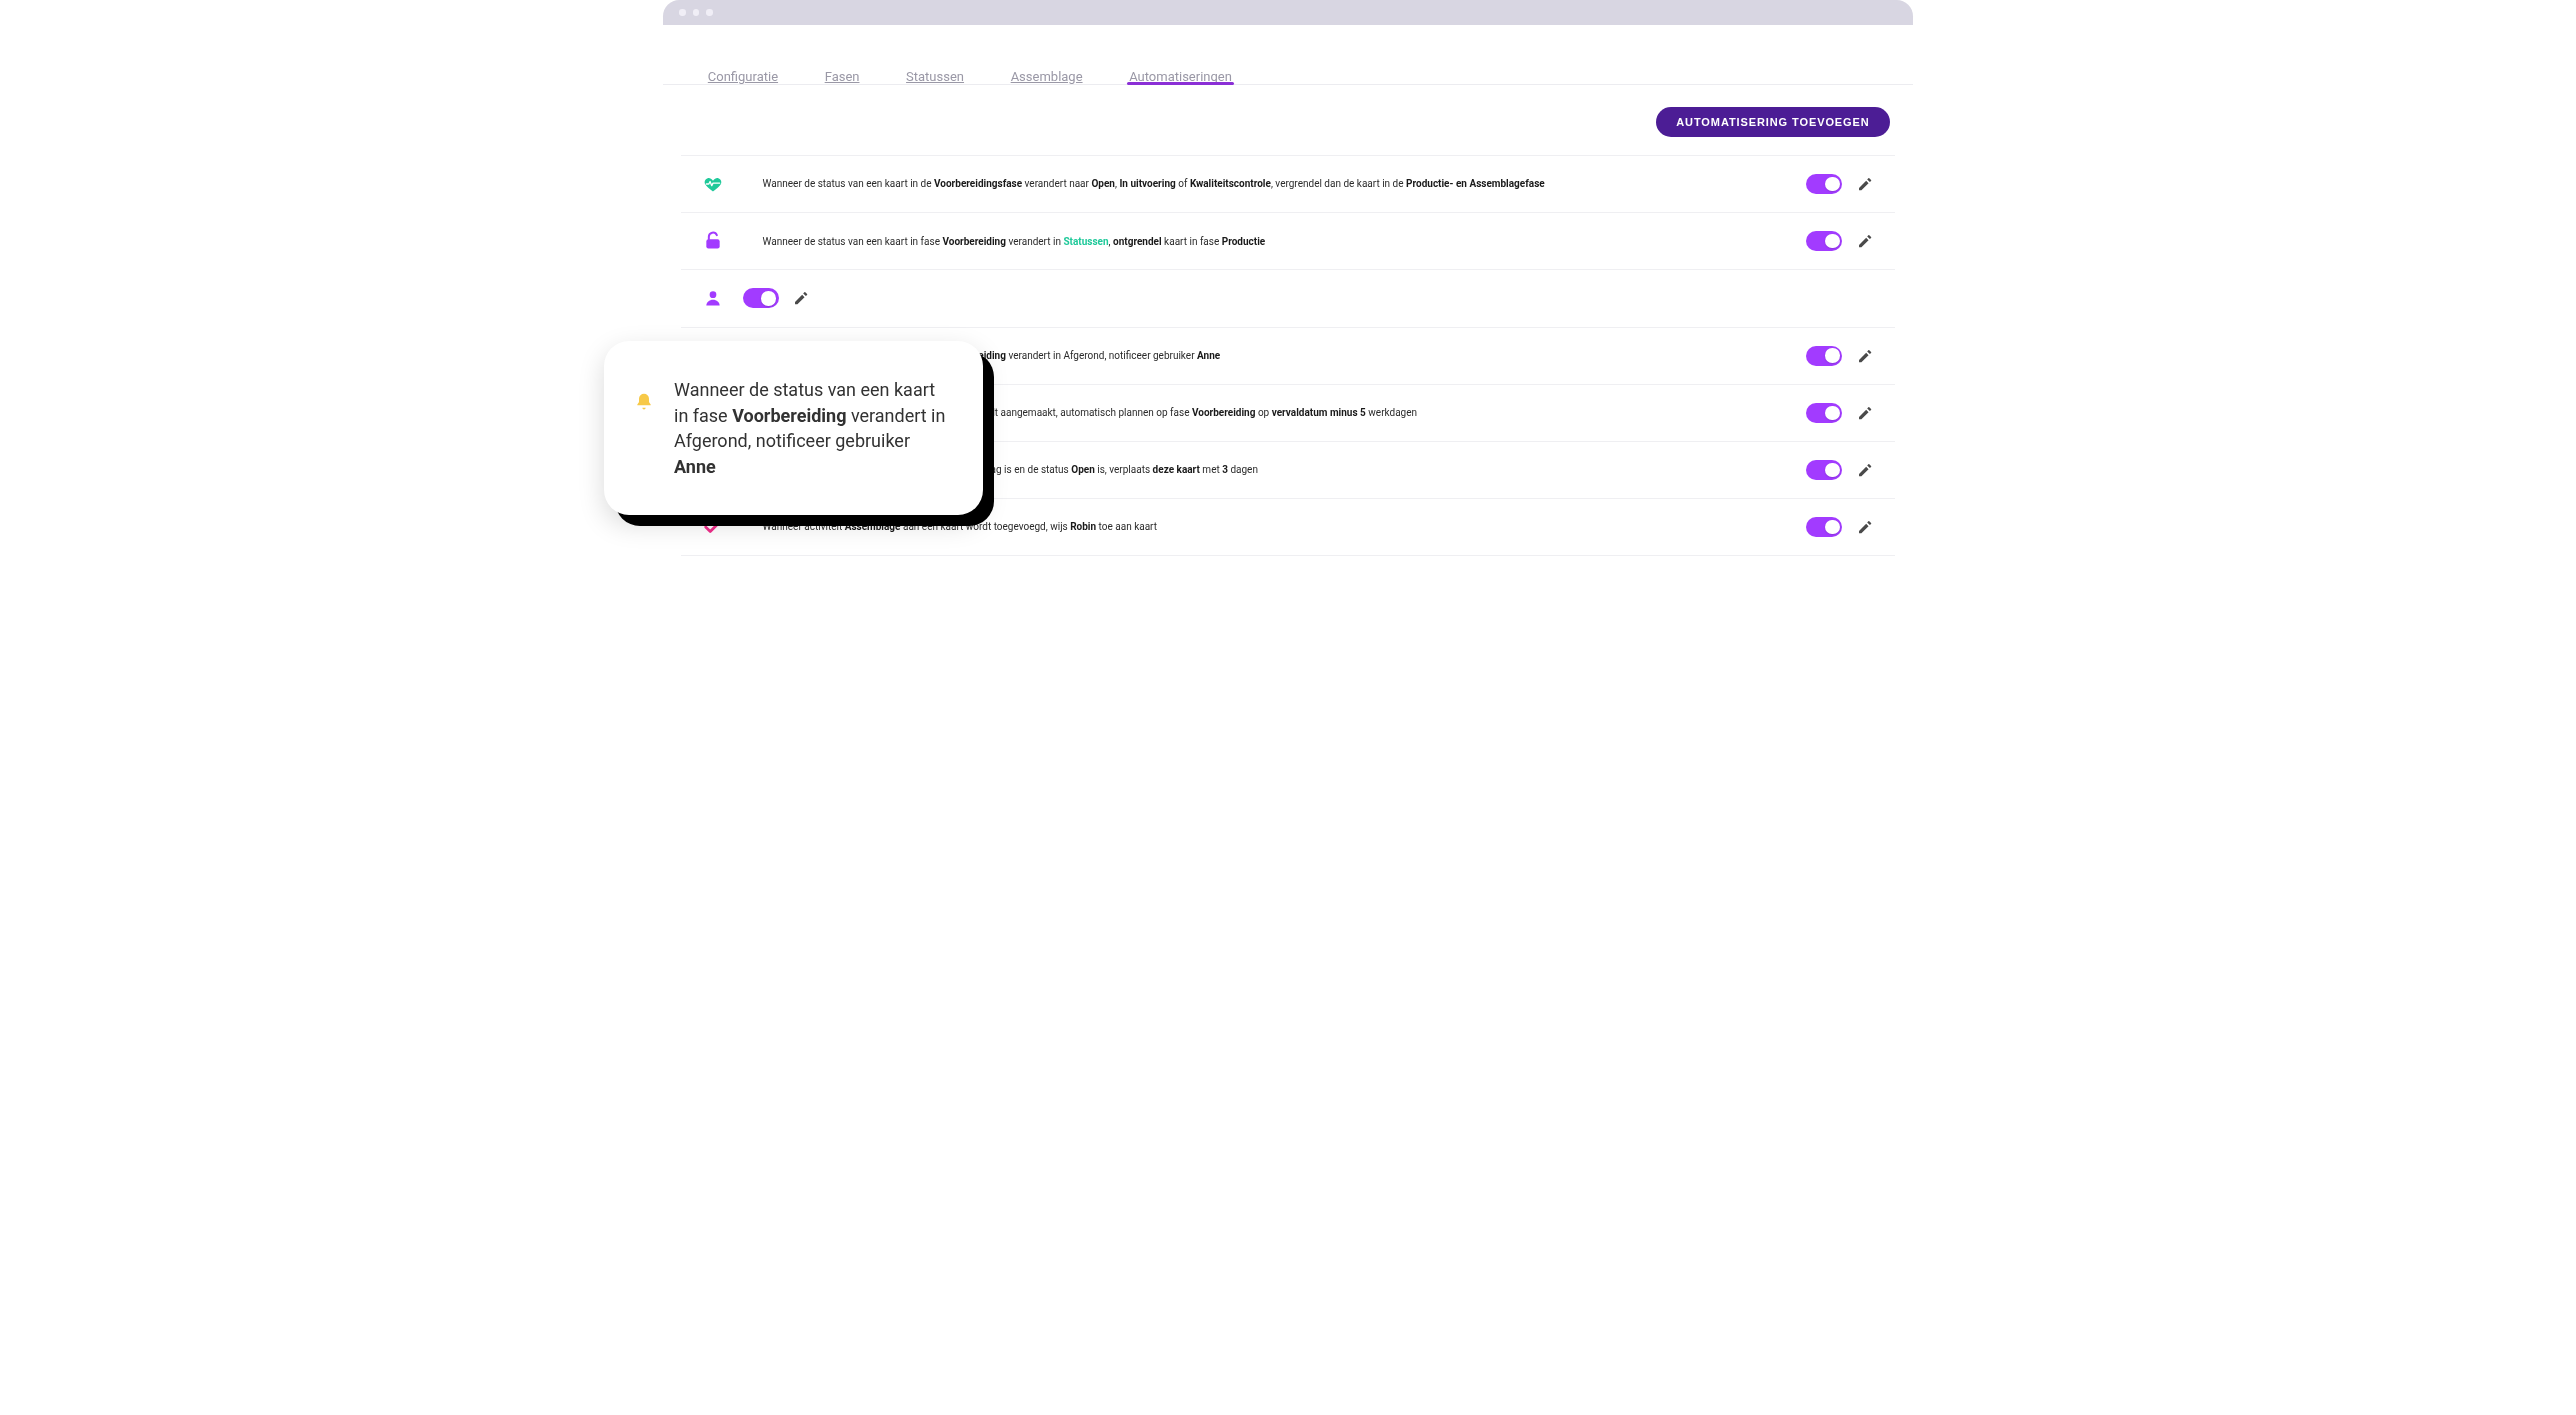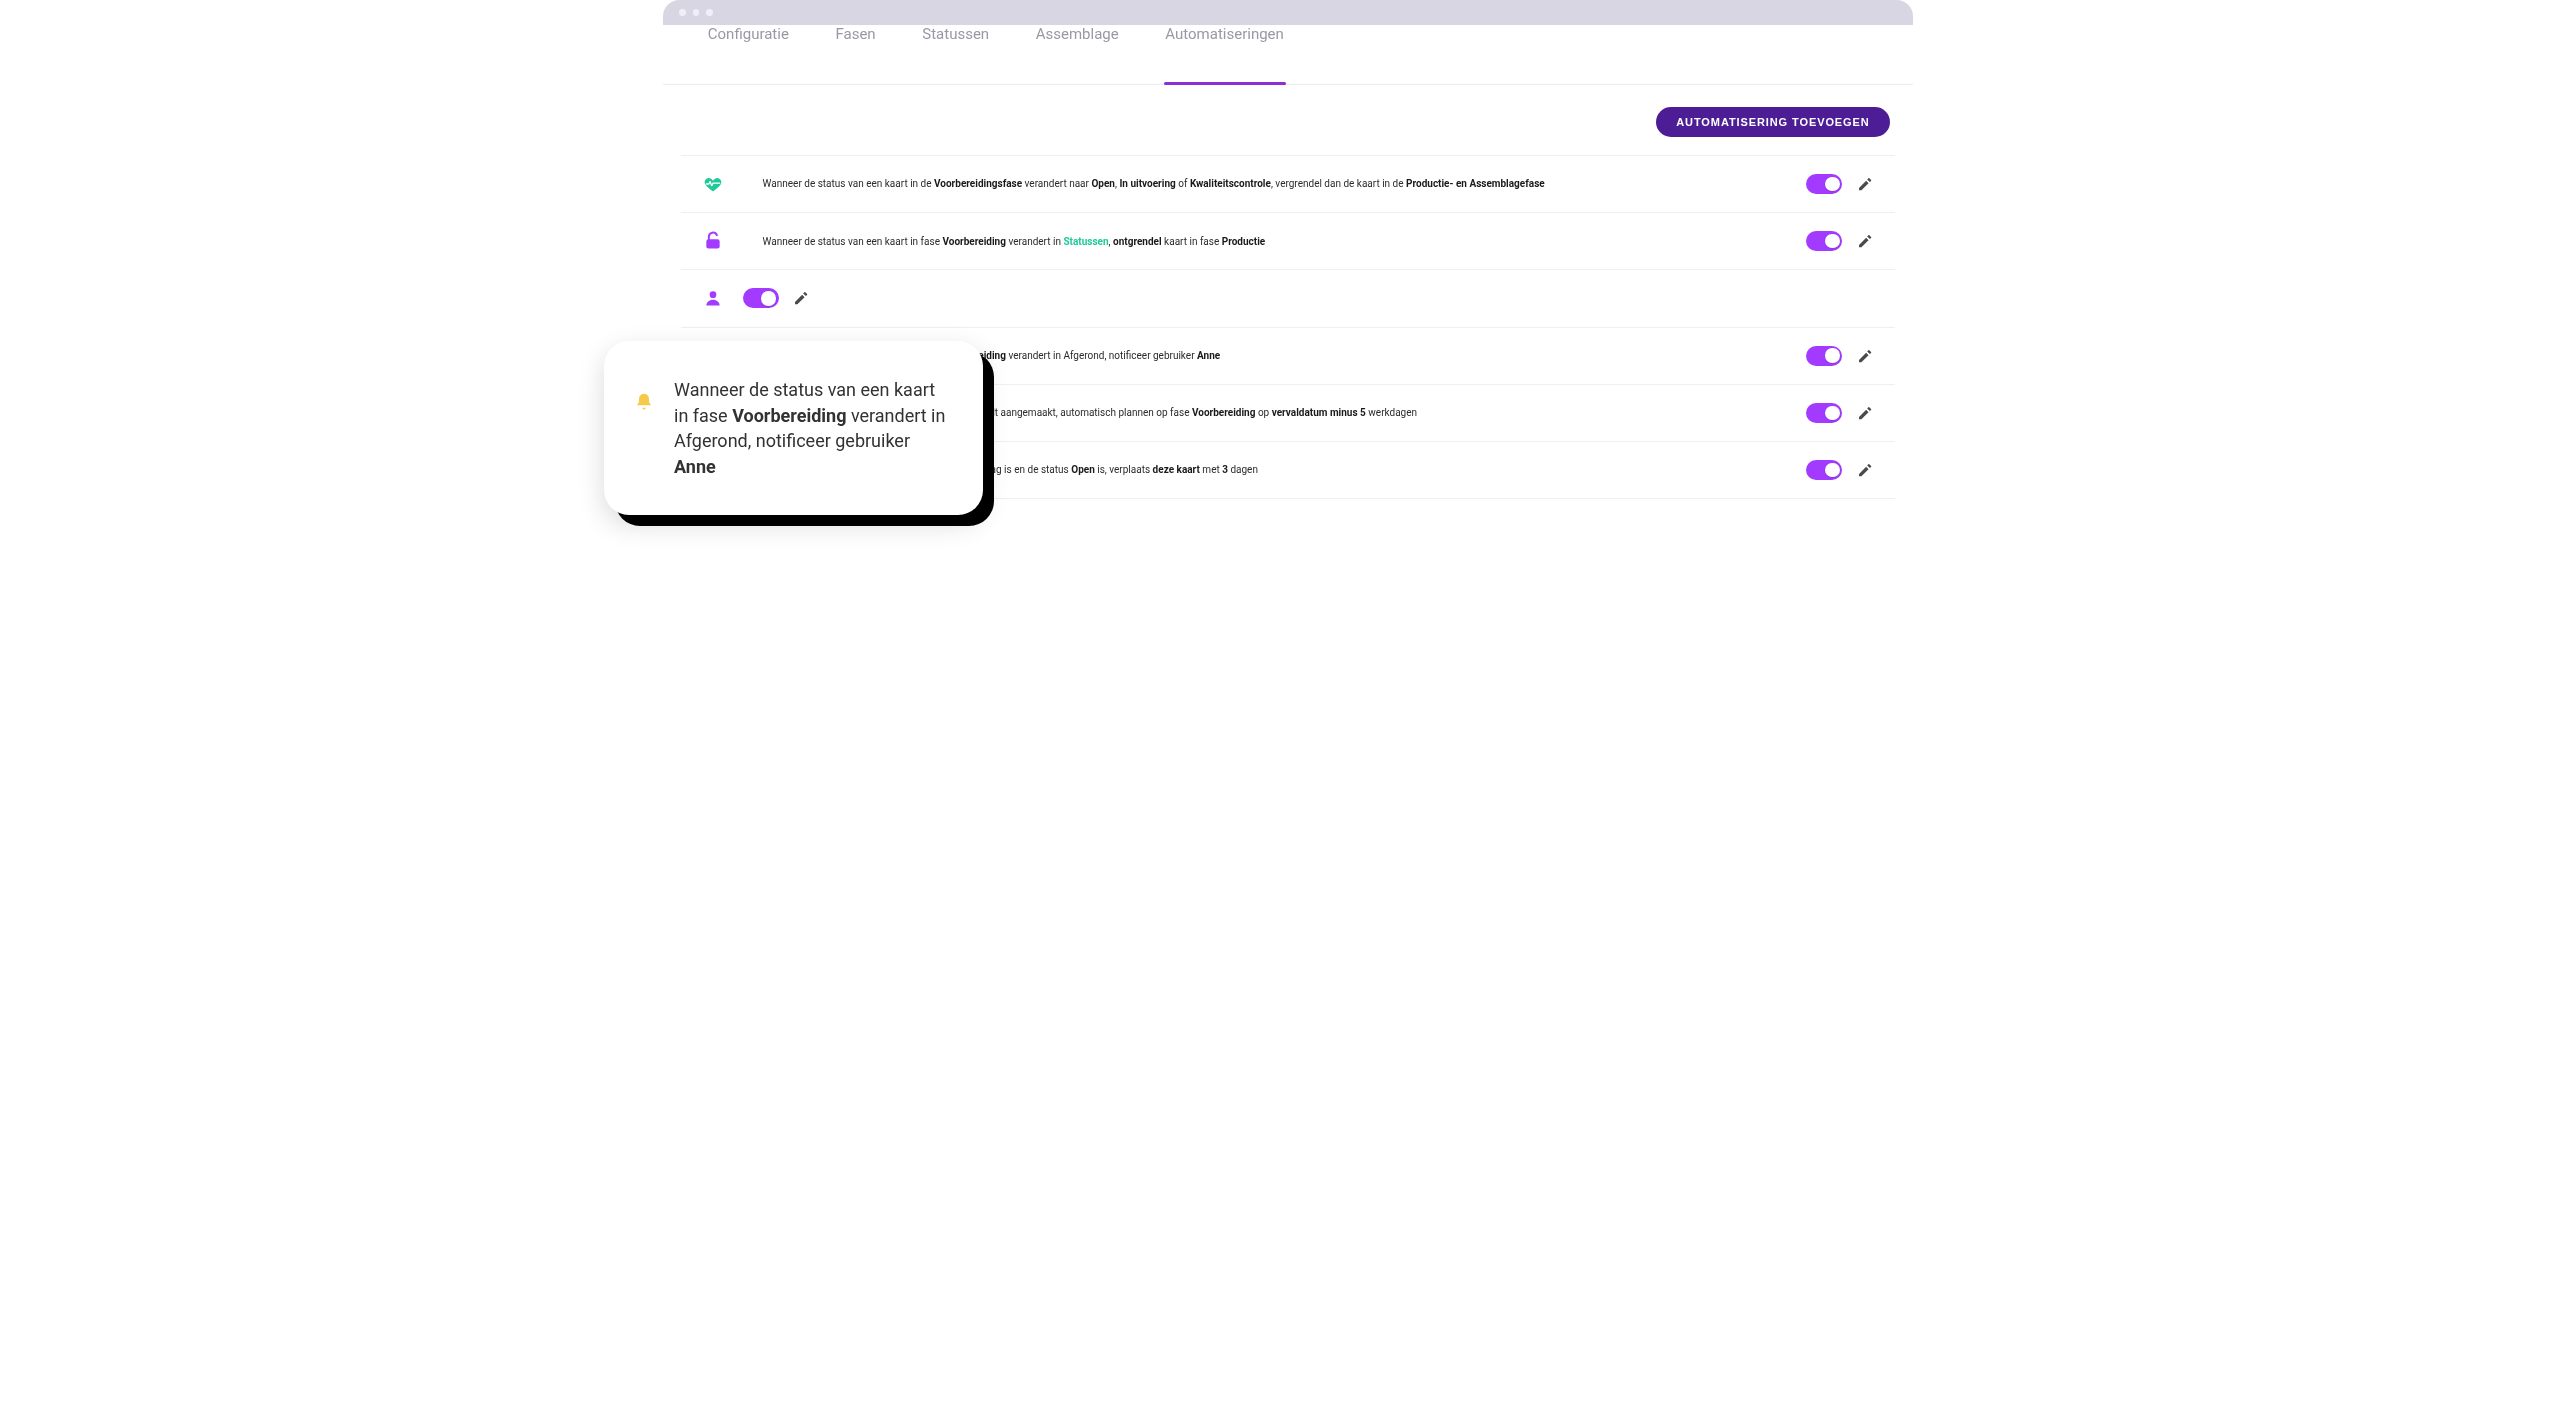--- a/index.html
+++ b/index.html
@@ -36,27 +36,28 @@
   .tabs {
     display: flex;
     gap: 43px;
     padding: 0 43px;
     border-bottom: 0.9px solid #ececf0;
     height: 60px;
     align-items: center;
   }
   .tab {
     cursor: pointer;
-    font-size: 15px;
+    font-size: 13px;
     color: #9a98a6;
     padding: 0 1.8px;
     height: 100%;
     display: flex;
-    align-items: flex-start;
-    position: relative;
+    align-items: flex-end;
+    position: relative;
+    text-decoration: underline;
   }
   .tab.active {
     color: #9a98a6;
   }
   .tab.active::after {
     content: "";
     position: absolute;
     left: 0; right: 0; bottom: -0.9px;
     height: 2.7px;
     background: #8b2fd6;
@@ -309,20 +310,36 @@
             <div class="rule-text">Wanneer de <b>start</b> van een kaart <b>2</b> dagen voor vandaag is en de status <b>Open</b> is, verplaats <b>deze kaart</b> met <b>3</b> dagen</div>
             <div class="rule-actions">
               <div class="toggle"></div>
               <div class="edit-btn">
                 <svg width="16.3" height="16.3" viewBox="0 0 24 24" fill="#4a4a4a">
                   <path d="M3 17.5V21h3.5L17 10.5 13.5 7 3 17.5zM20.7 7.3a1 1 0 0 0 0-1.4l-2.6-2.6a1 1 0 0 0-1.4 0L15 5l3.9 3.9 1.8-1.6z"></path>
                 </svg>
               </div>
             </div>
           </div>
+          <div class="rule">
+            <div class="rule-icon">
+              <svg width="22" height="22" viewBox="0 0 24 24" fill="none">
+                <path d="M4 12l5 5L20 6" stroke="#ef2e8a" stroke-width="3" stroke-linecap="round" stroke-linejoin="round"></path>
+              </svg>
+            </div>
+            <div class="rule-text">Wanneer activiteit <b>Assemblage</b> aan een kaart wordt toegevoegd, wijs <b>Robin</b> toe aan kaart</div>
+            <div class="rule-actions">
+              <div class="toggle"></div>
+              <div class="edit-btn">
+                <svg width="16.3" height="16.3" viewBox="0 0 24 24" fill="#4a4a4a">
+                  <path d="M3 17.5V21h3.5L17 10.5 13.5 7 3 17.5zM20.7 7.3a1 1 0 0 0 0-1.4l-2.6-2.6a1 1 0 0 0-1.4 0L15 5l3.9 3.9 1.8-1.6z"></path>
+                </svg>
+              </div>
+            </div>
+          </div>
         </div>
 
       <div class="callout-wrap">
         <div class="callout-shadow"></div>
         <div class="callout">
           <div class="callout-icon" id="callout-icon">
               <svg width="20" height="20" viewBox="0 0 24 24" fill="#f7c948">
                 <path d="M12 2a6 6 0 0 0-6 6v3.5c0 .8-.4 1.6-1 2.1L4 15v1h16v-1l-1-1.4c-.6-.5-1-1.3-1-2.1V8a6 6 0 0 0-6-6z"></path>
                 <path d="M10 19a2 2 0 0 0 4 0"></path>
               </svg>

